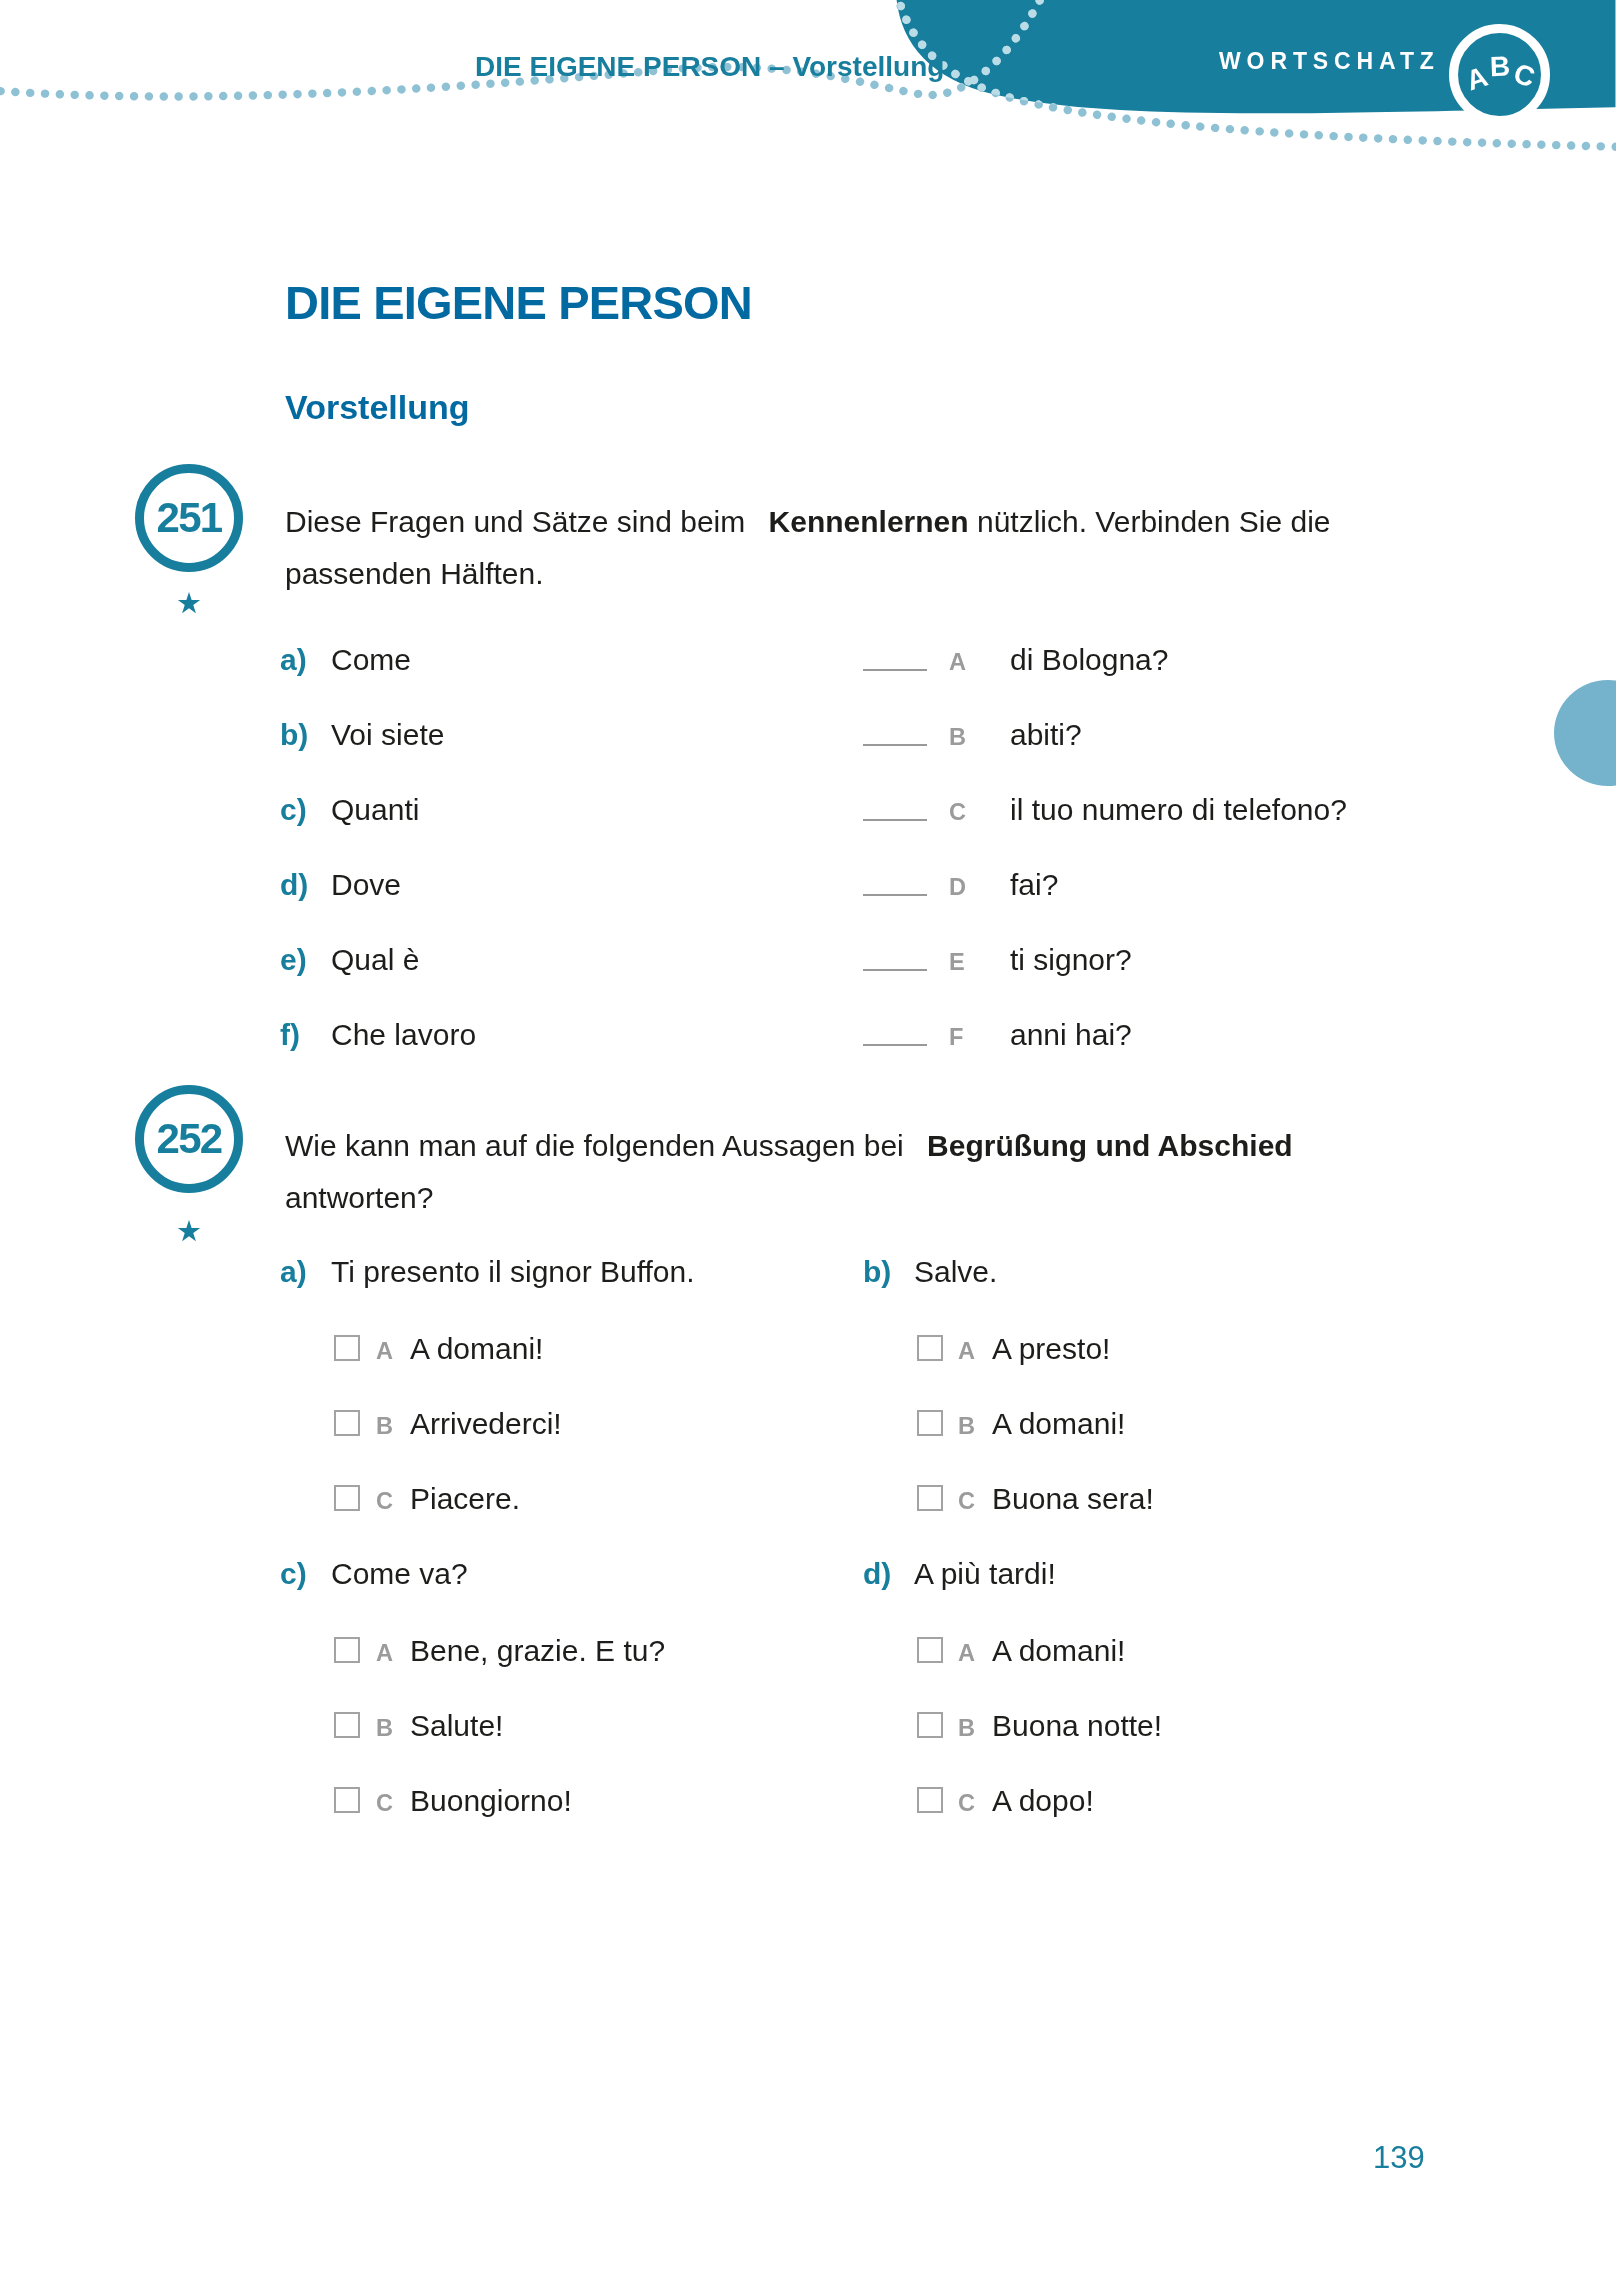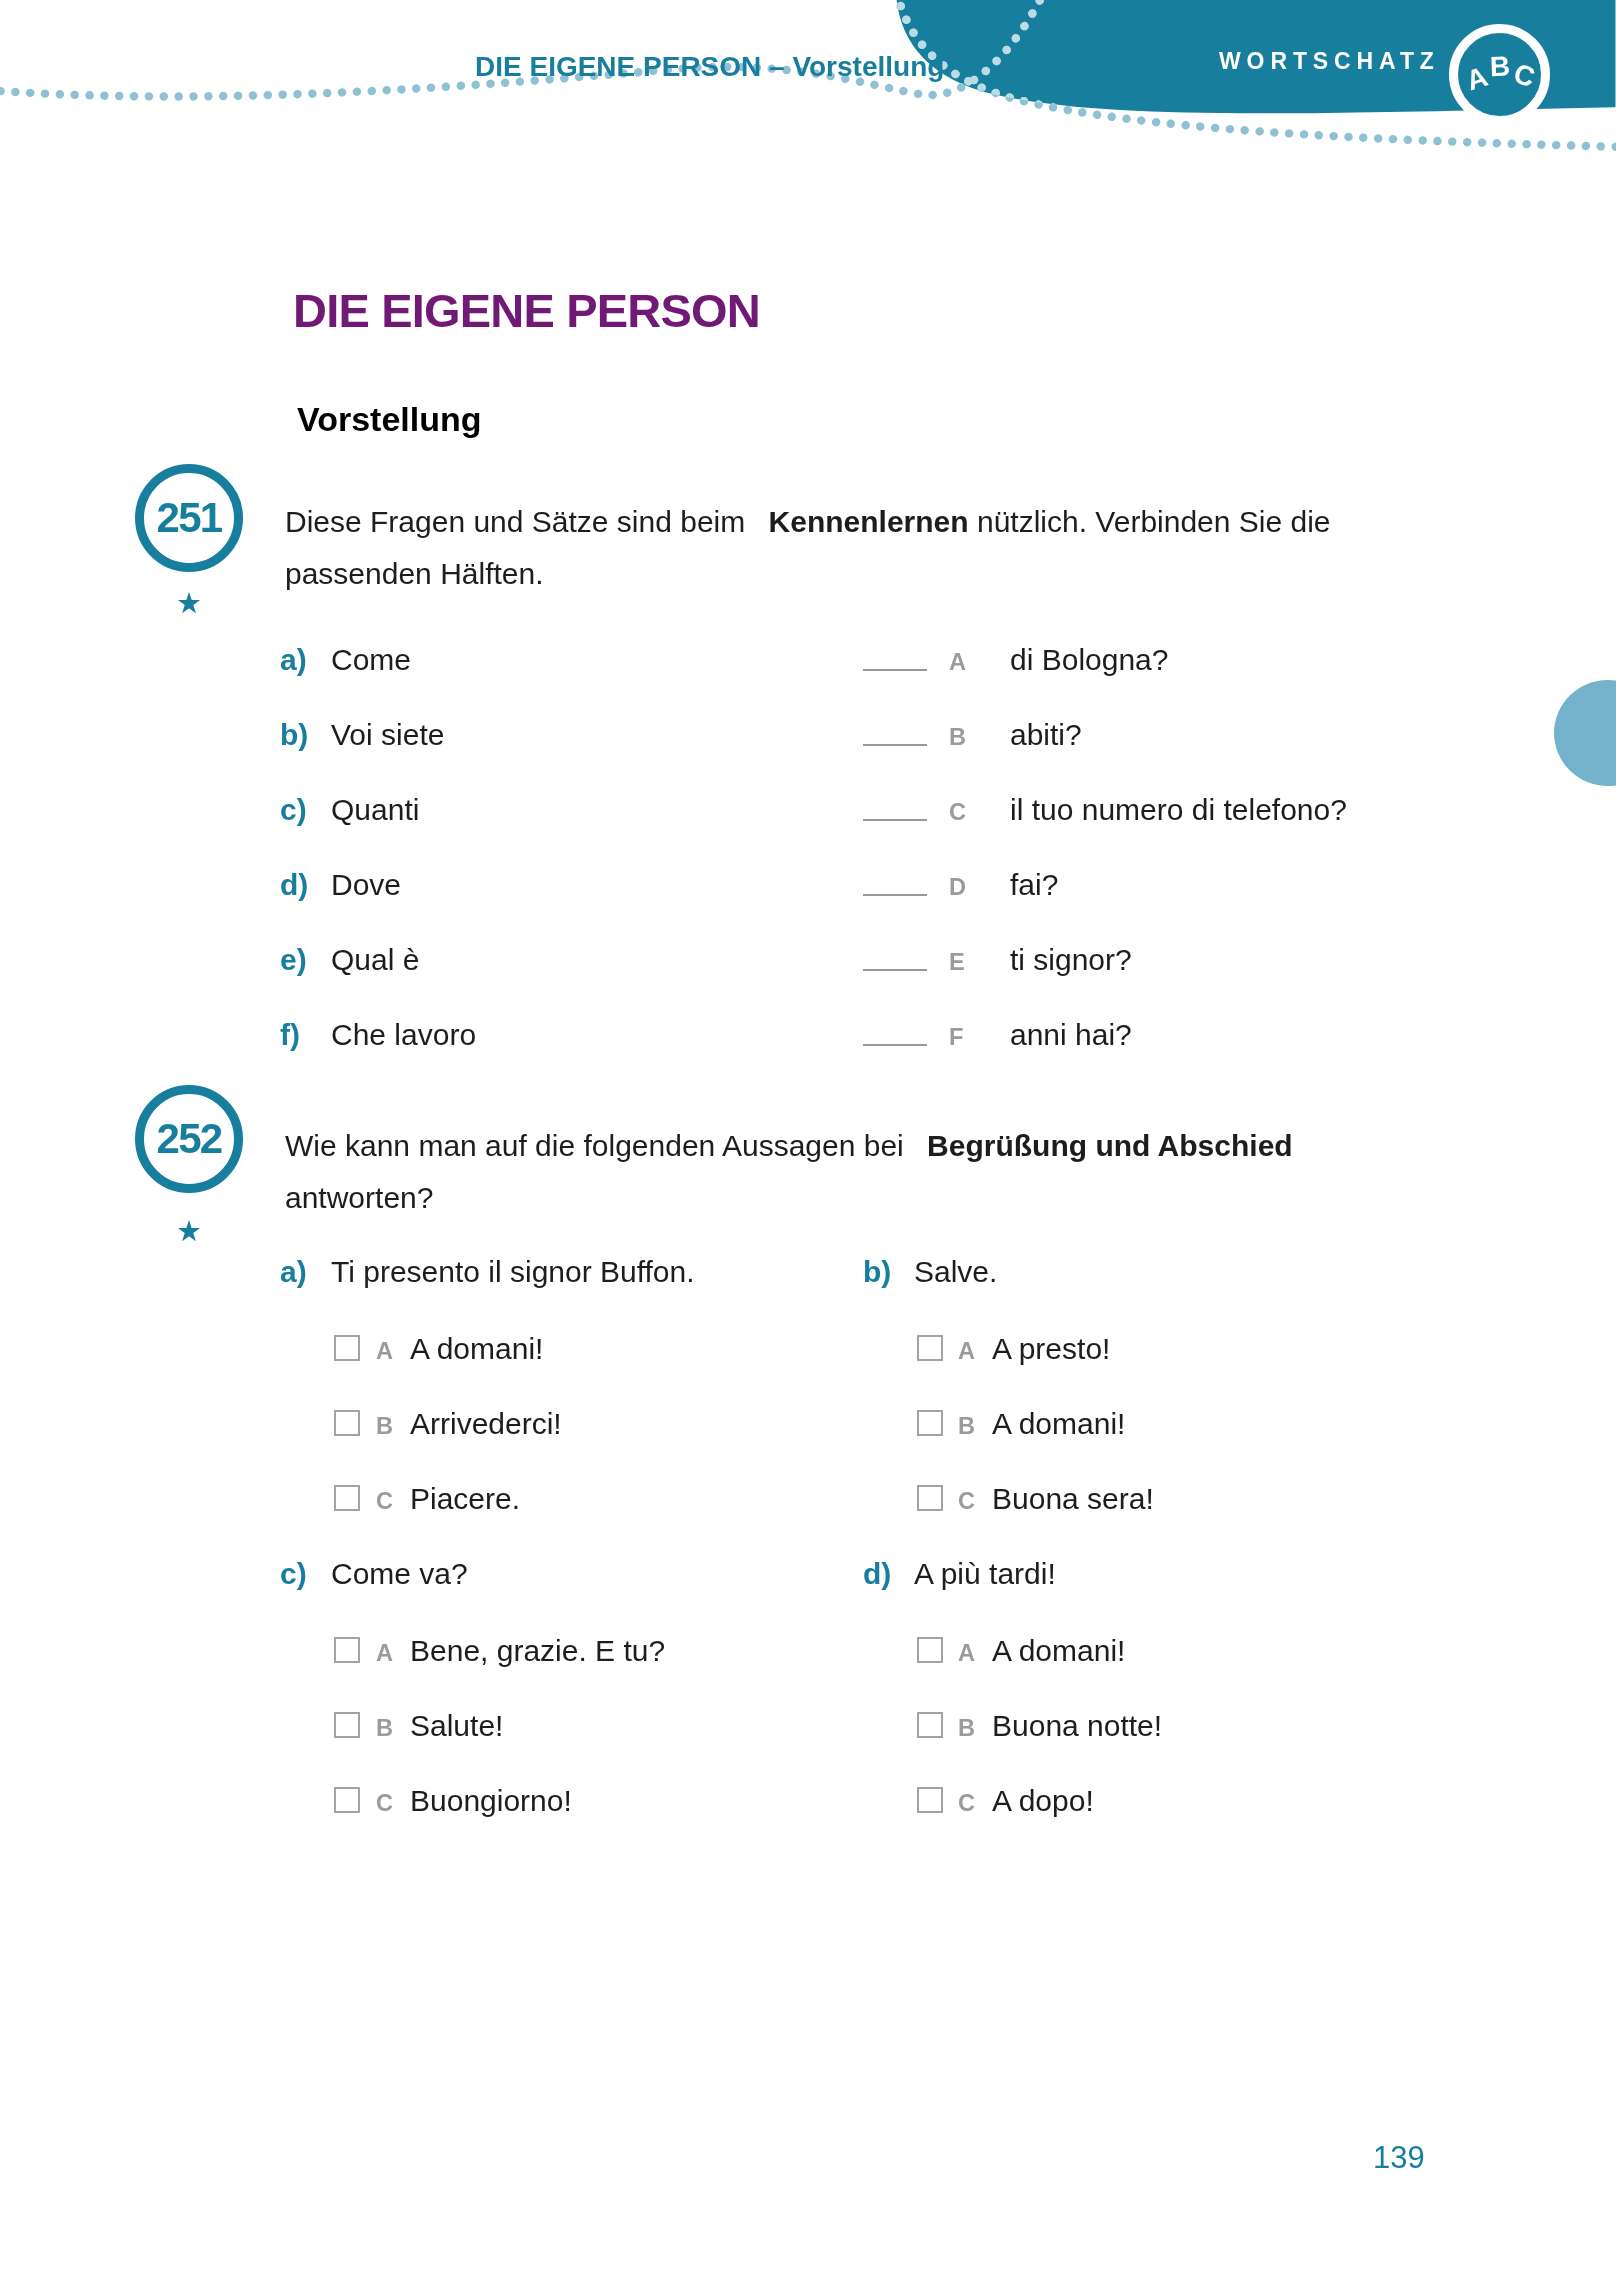--- a/index.html
+++ b/index.html
@@ -27,26 +27,26 @@
   .badge-a { left:9.3px; top:30px; transform:rotate(-18deg); }
   .badge-b { left:32px; top:18.6px; transform:rotate(-2deg); }
   .badge-c { left:56px; top:27px; transform:rotate(16deg); }
   .side-tab {
     position:absolute; left:1554px; top:680px; width:108px; height:106px;
     border-radius:50%; background:#74b3cb;
   }
 
   
   .page-title {
-    position:absolute; left:285px; top:275px; margin:8px; font-size:47px;
-    font-weight:bold; color:#701a75; letter-spacing:-0.8px; white-space:nowrap;
+    position:absolute; left:285px; top:275px; margin:0; font-size:47px;
+    font-weight:bold; color:#0369a1; letter-spacing:-0.8px; white-space:nowrap;
   }
   .page-subtitle {
-    position:absolute; left:285px; top:388px; margin:12px; font-size:34px;
-    font-weight:bold; color:#000000; white-space:nowrap;
+    position:absolute; left:285px; top:388px; margin:0; font-size:34px;
+    font-weight:bold; color:#0369a1; white-space:nowrap;
   }
 
   
   .ex-circle {
     position:absolute; left:135px; width:108px; height:108px; border-radius:50%;
     border:9.3px solid #187e9d; box-sizing:border-box; display:flex;
     align-items:center; justify-content:center;
     font-size:42px; font-weight:bold; color:#187e9d; letter-spacing:-1.7px;
   }
   .star {

